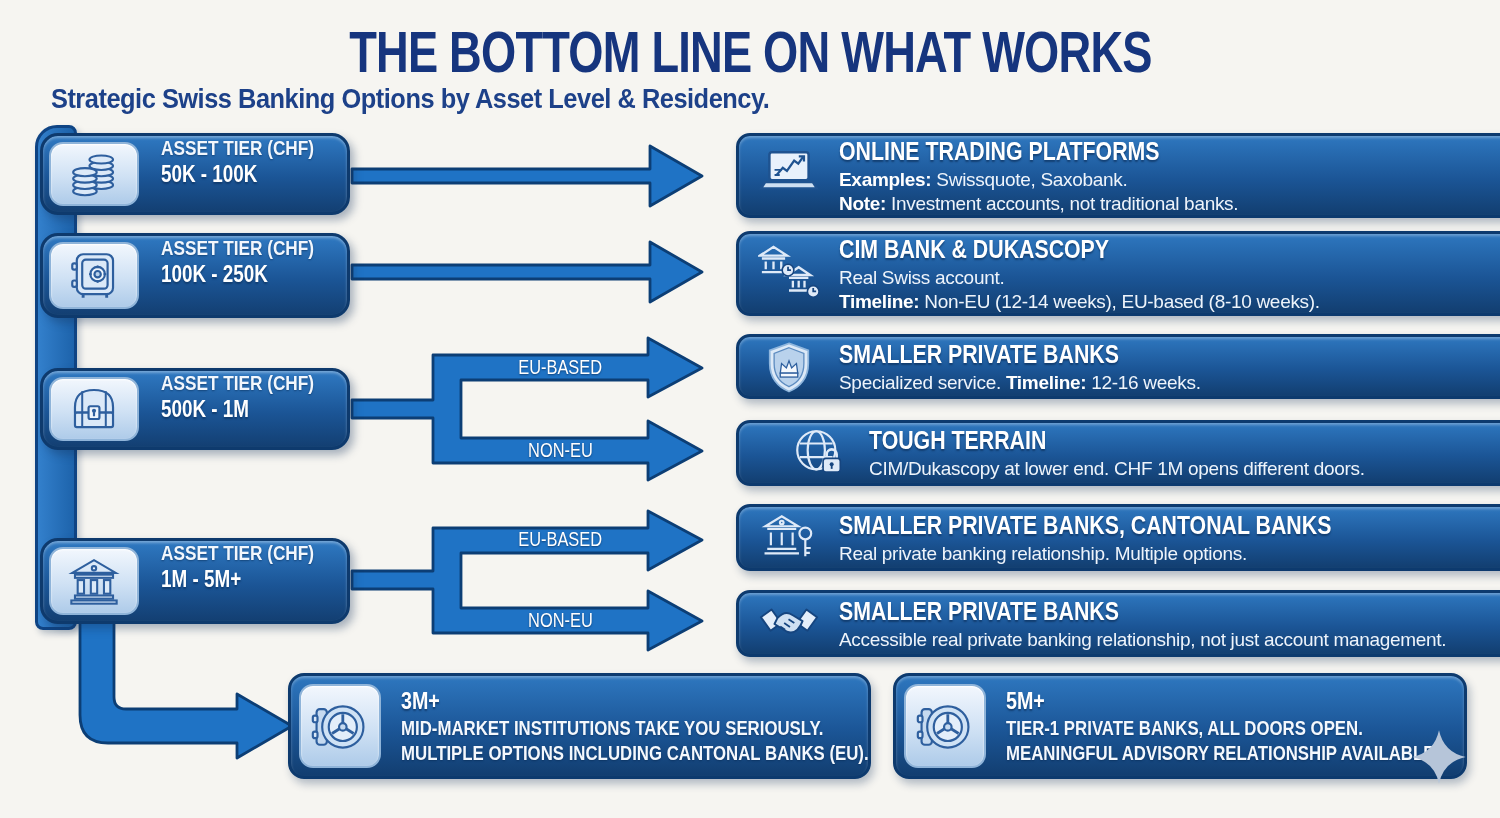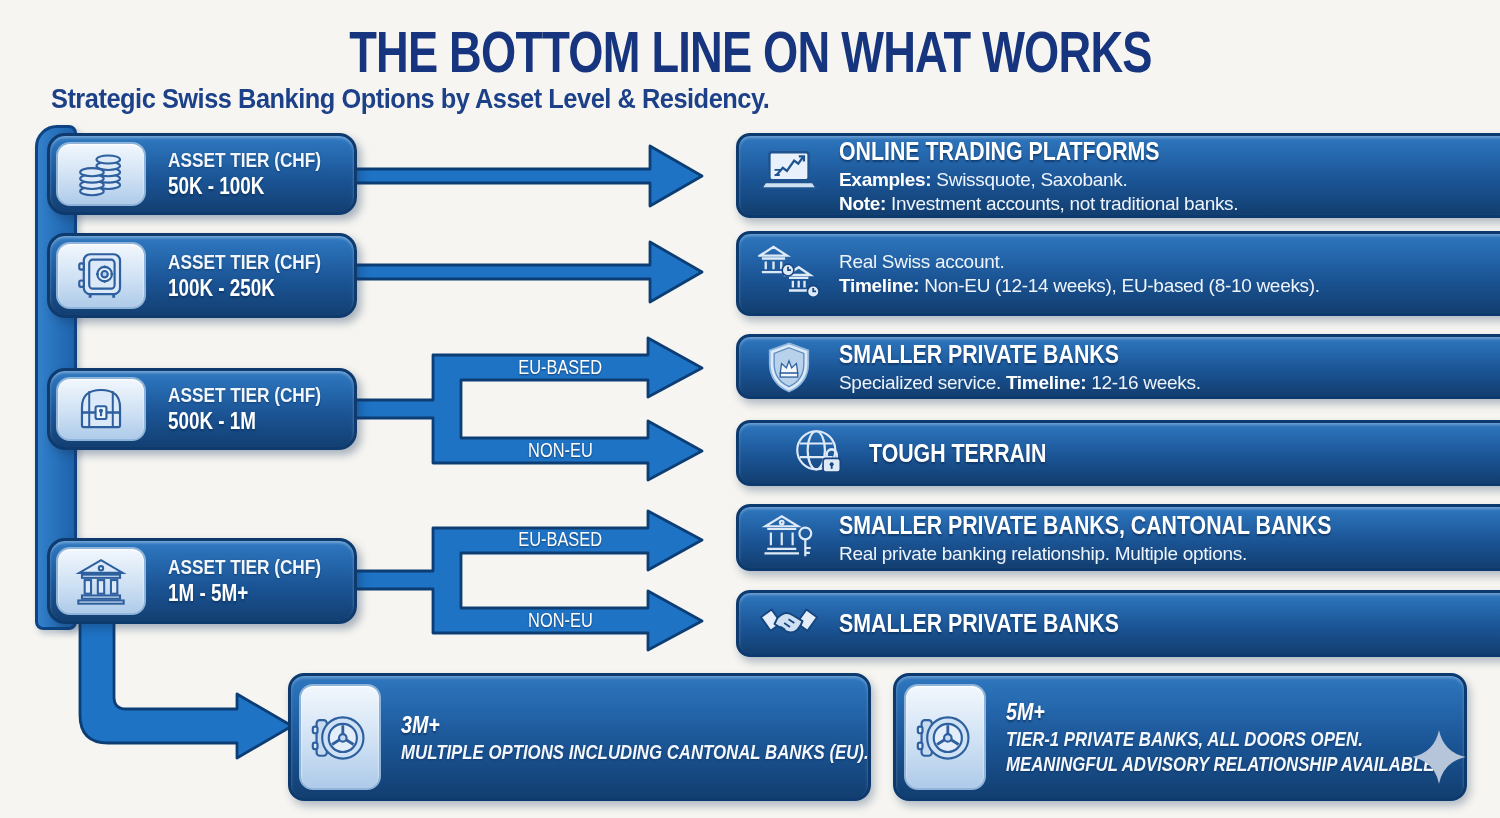--- a/index.html
+++ b/index.html
@@ -30,25 +30,25 @@
   }
   svg.connectors{position:absolute;left:0;top:0;z-index:1;pointer-events:none;}
   .branch-label{
     position:absolute;z-index:3;width:190px;text-align:center;
     color:#ffffff;font-weight:normal;font-size:20px;
     text-shadow:0 1px 2px rgba(8,40,80,.65);
   }
   .branch-label .cond{transform-origin:center;}
   
   .tierbox{
-    position:absolute;left:47px;width:310px;z-index:2;box-sizing:border-box;
+    position:absolute;left:40px;width:310px;z-index:2;box-sizing:border-box;
     background:linear-gradient(180deg,#2f79c2 0%,#1b5596 55%,#133f72 100%);
     border:3px solid #0e3a6d;border-radius:18px;
     box-shadow:inset 0 2px 3px rgba(255,255,255,.35), 4px 5px 8px rgba(20,50,90,.35);
-    display:flex;align-items:center;
+    display:flex;align-items:flex-start;
   }
   .tile{
     flex:0 0 86px;align-self:stretch;margin:6px;border-radius:14px;
     background:linear-gradient(180deg,#f2f7fd 0%,#cfe1f4 55%,#aecbe9 100%);
     border:2px solid #8fb4d9;display:flex;align-items:center;justify-content:center;
     box-shadow:inset 0 1px 2px #ffffff;
   }
   .tier-text{display:flex;flex-direction:column;justify-content:center;padding-left:16px;gap:1px;}
   .tier-label{color:#f2f7fd;font-weight:bold;font-size:21px;text-shadow:0 1px 2px rgba(8,40,80,.55);}
   .tier-range{color:#ffffff;font-weight:bold;font-size:23px;text-shadow:0 2px 2px rgba(8,40,80,.55);}
@@ -60,25 +60,25 @@
     box-shadow:inset 0 2px 3px rgba(255,255,255,.3), 3px 5px 8px rgba(20,50,90,.3);
     display:flex;align-items:center;
   }
   .outbox .icon-zone{flex:0 0 100px;display:flex;align-items:center;justify-content:center;}
   .out-text{display:flex;flex-direction:column;justify-content:center;gap:1px;padding-right:10px;}
   .out-title{color:#ffffff;font-weight:bold;font-size:26px;text-shadow:0 2px 2px rgba(8,40,80,.6);}
   .out-body{color:#eef4fb;font-size:19px;letter-spacing:-0.3px;line-height:1.22;}
   .out-body b{color:#ffffff;}
   
   .milebox{
-    position:absolute;top:673px;height:128px;z-index:2;box-sizing:border-box;
+    position:absolute;top:673px;height:106px;z-index:2;box-sizing:border-box;
     background:linear-gradient(180deg,#2e77bf 0%,#1b5596 55%,#123e70 100%);
     border:3px solid #0d3a6e;border-radius:16px;
     box-shadow:inset 0 2px 3px rgba(255,255,255,.3), 3px 5px 8px rgba(20,50,90,.3);
-    display:flex;align-items:center;font-style:italic;
+    display:flex;align-items:center;
   }
   .mile-text{display:flex;flex-direction:column;justify-content:center;gap:1px;padding-left:12px;}
   .mile-title{color:#ffffff;font-weight:bold;font-size:24px;text-shadow:0 2px 2px rgba(8,40,80,.6);}
   .mile-line{color:#f4f8fd;font-weight:bold;font-size:21px;text-shadow:0 1px 2px rgba(8,40,80,.55);}
   .mile-line .cond{transform:scaleX(.8);}
   .sparkle{position:absolute;left:1411px;top:728px;z-index:4;}
 </style>
 </head>
 <body>
 
@@ -222,20 +222,21 @@
             <path d="M2 11 L14 3 L26 11 Z M4 14 h20 M8 17 v7 M14 17 v7 M20 17 v7 M4 27 h20"></path>
           </g>
         </g>
         <circle cx="31" cy="28" r="6" fill="#dfeaf8" stroke="#16457f" stroke-width="1.6"></circle>
         <path d="M31 24.5 v3.5 h3" stroke="#16457f" stroke-width="1.8" fill="none"></path>
         <circle cx="57" cy="50" r="6" fill="#dfeaf8" stroke="#16457f" stroke-width="1.6"></circle>
         <path d="M57 46.5 v3.5 h3" stroke="#16457f" stroke-width="1.8" fill="none"></path>
       </svg>
     </div>
     <div class="out-text">
+      <span class="out-title"><span class="cond">CIM BANK &amp; DUKASCOPY</span></span>
       <span class="out-body"><span>Real Swiss account.</span></span>
       <span class="out-body"><b>Timeline:</b><span> Non-EU (12-14 weeks), EU-based (8-10 weeks).</span></span>
     </div>
   </div>
 
   <div class="outbox" style="top:334px;height:65px;">
     <div class="icon-zone">
       <svg viewBox="0 0 64 64" width="56" height="56">
         <path d="M32 5 L54 13 V28 C54 44 45 55 32 60 C19 55 10 44 10 28 V13 Z" fill="#dce9f7" stroke="#8fb6dd" stroke-width="2"></path>
         <path d="M32 10 L49 16.5 V28 C49 41 42 50 32 54.5 C22 50 15 41 15 28 V16.5 Z" fill="#b9d2ec" stroke="#5d8cc0" stroke-width="1.5"></path>
@@ -258,20 +259,21 @@
           <path d="M11 21.5 H47 M11 36.5 H47"></path>
         </g>
         <path d="M40.5 38 v-4.5 a5.5 5.5 0 0 1 11 0 V38" stroke="#dfeaf8" stroke-width="2.8" fill="none"></path>
         <rect x="36.5" y="38" width="19" height="15" rx="3" fill="#dfeaf8" stroke="#16457f" stroke-width="1.8"></rect>
         <circle cx="46" cy="44.5" r="2.2" fill="#16457f"></circle>
         <path d="M46 46 v3.5" stroke="#16457f" stroke-width="2" fill="none"></path>
       </svg>
     </div>
     <div class="out-text">
       <span class="out-title"><span class="cond">TOUGH TERRAIN</span></span>
+      <span class="out-body"><span>CIM/Dukascopy at lower end. CHF 1M opens different doors.</span></span>
     </div>
   </div>
 
   <div class="outbox" style="top:504px;height:67px;">
     <div class="icon-zone">
       <svg viewBox="0 0 64 64" width="58" height="58">
         <g stroke="#dfeaf8" stroke-width="2.4" fill="none">
           <path d="M6 19 L24 8 L42 19 Z"></path>
           <path d="M8 22 h32"></path>
           <path d="M12 26 v14 M24 26 v14 M36 26 v14"></path>
@@ -294,39 +296,41 @@
         <g stroke="#16457f" stroke-width="2" fill="#e4eefa" stroke-linejoin="round">
           <path d="M3 25 L14 17 L24 31 L13 39 Z"></path>
           <path d="M61 25 L50 17 L40 31 L51 39 Z"></path>
           <path d="M20 26 Q28 17 36 23 L46 29 Q40 44 30 40 L17 32 Z" fill="#cfe0f2"></path>
           <path d="M27 31 l6 4 M31.5 27 l6 4 M23 34.5 l5 3.5" fill="none" stroke-width="1.8"></path>
         </g>
       </svg>
     </div>
     <div class="out-text">
       <span class="out-title"><span class="cond">SMALLER PRIVATE BANKS</span></span>
+      <span class="out-body"><span>Accessible real private banking relationship, not just account management.</span></span>
     </div>
   </div>
 
   <div class="milebox" style="left:288px;width:583px;">
     <div class="tile" style="flex-basis:78px;margin:8px;">
       <svg viewBox="0 0 64 64" width="60" height="60">
         <g stroke="#2e5f9e" stroke-width="2.3">
           <rect x="7" y="14" width="11" height="38" rx="3.5" fill="#c6daf0"></rect>
           <rect x="3" y="21" width="5" height="7" rx="2" fill="#dbe9f8"></rect>
           <rect x="3" y="38" width="5" height="7" rx="2" fill="#dbe9f8"></rect>
           <circle cx="35" cy="33" r="22" fill="#cfe2f5"></circle>
           <circle cx="35" cy="33" r="15" fill="#e3eefa"></circle>
           <circle cx="35" cy="33" r="4" fill="#c6daf0"></circle>
           <path d="M35 29 V19.5 M38.5 35 L46.5 40 M31.5 35 L23.5 40" fill="none" stroke-width="3"></path>
         </g>
       </svg>
     </div>
     <div class="mile-text">
       <span class="mile-title"><span class="cond">3M+</span></span>
+      <span class="mile-line"><span class="cond">MID-MARKET INSTITUTIONS TAKE YOU SERIOUSLY.</span></span>
       <span class="mile-line"><span class="cond">MULTIPLE OPTIONS INCLUDING CANTONAL BANKS (EU).</span></span>
     </div>
   </div>
 
   <div class="milebox" style="left:893px;width:574px;">
     <div class="tile" style="flex-basis:78px;margin:8px;">
       <svg viewBox="0 0 64 64" width="60" height="60">
         <g stroke="#2e5f9e" stroke-width="2.3">
           <rect x="7" y="14" width="11" height="38" rx="3.5" fill="#c6daf0"></rect>
           <rect x="3" y="21" width="5" height="7" rx="2" fill="#dbe9f8"></rect>

